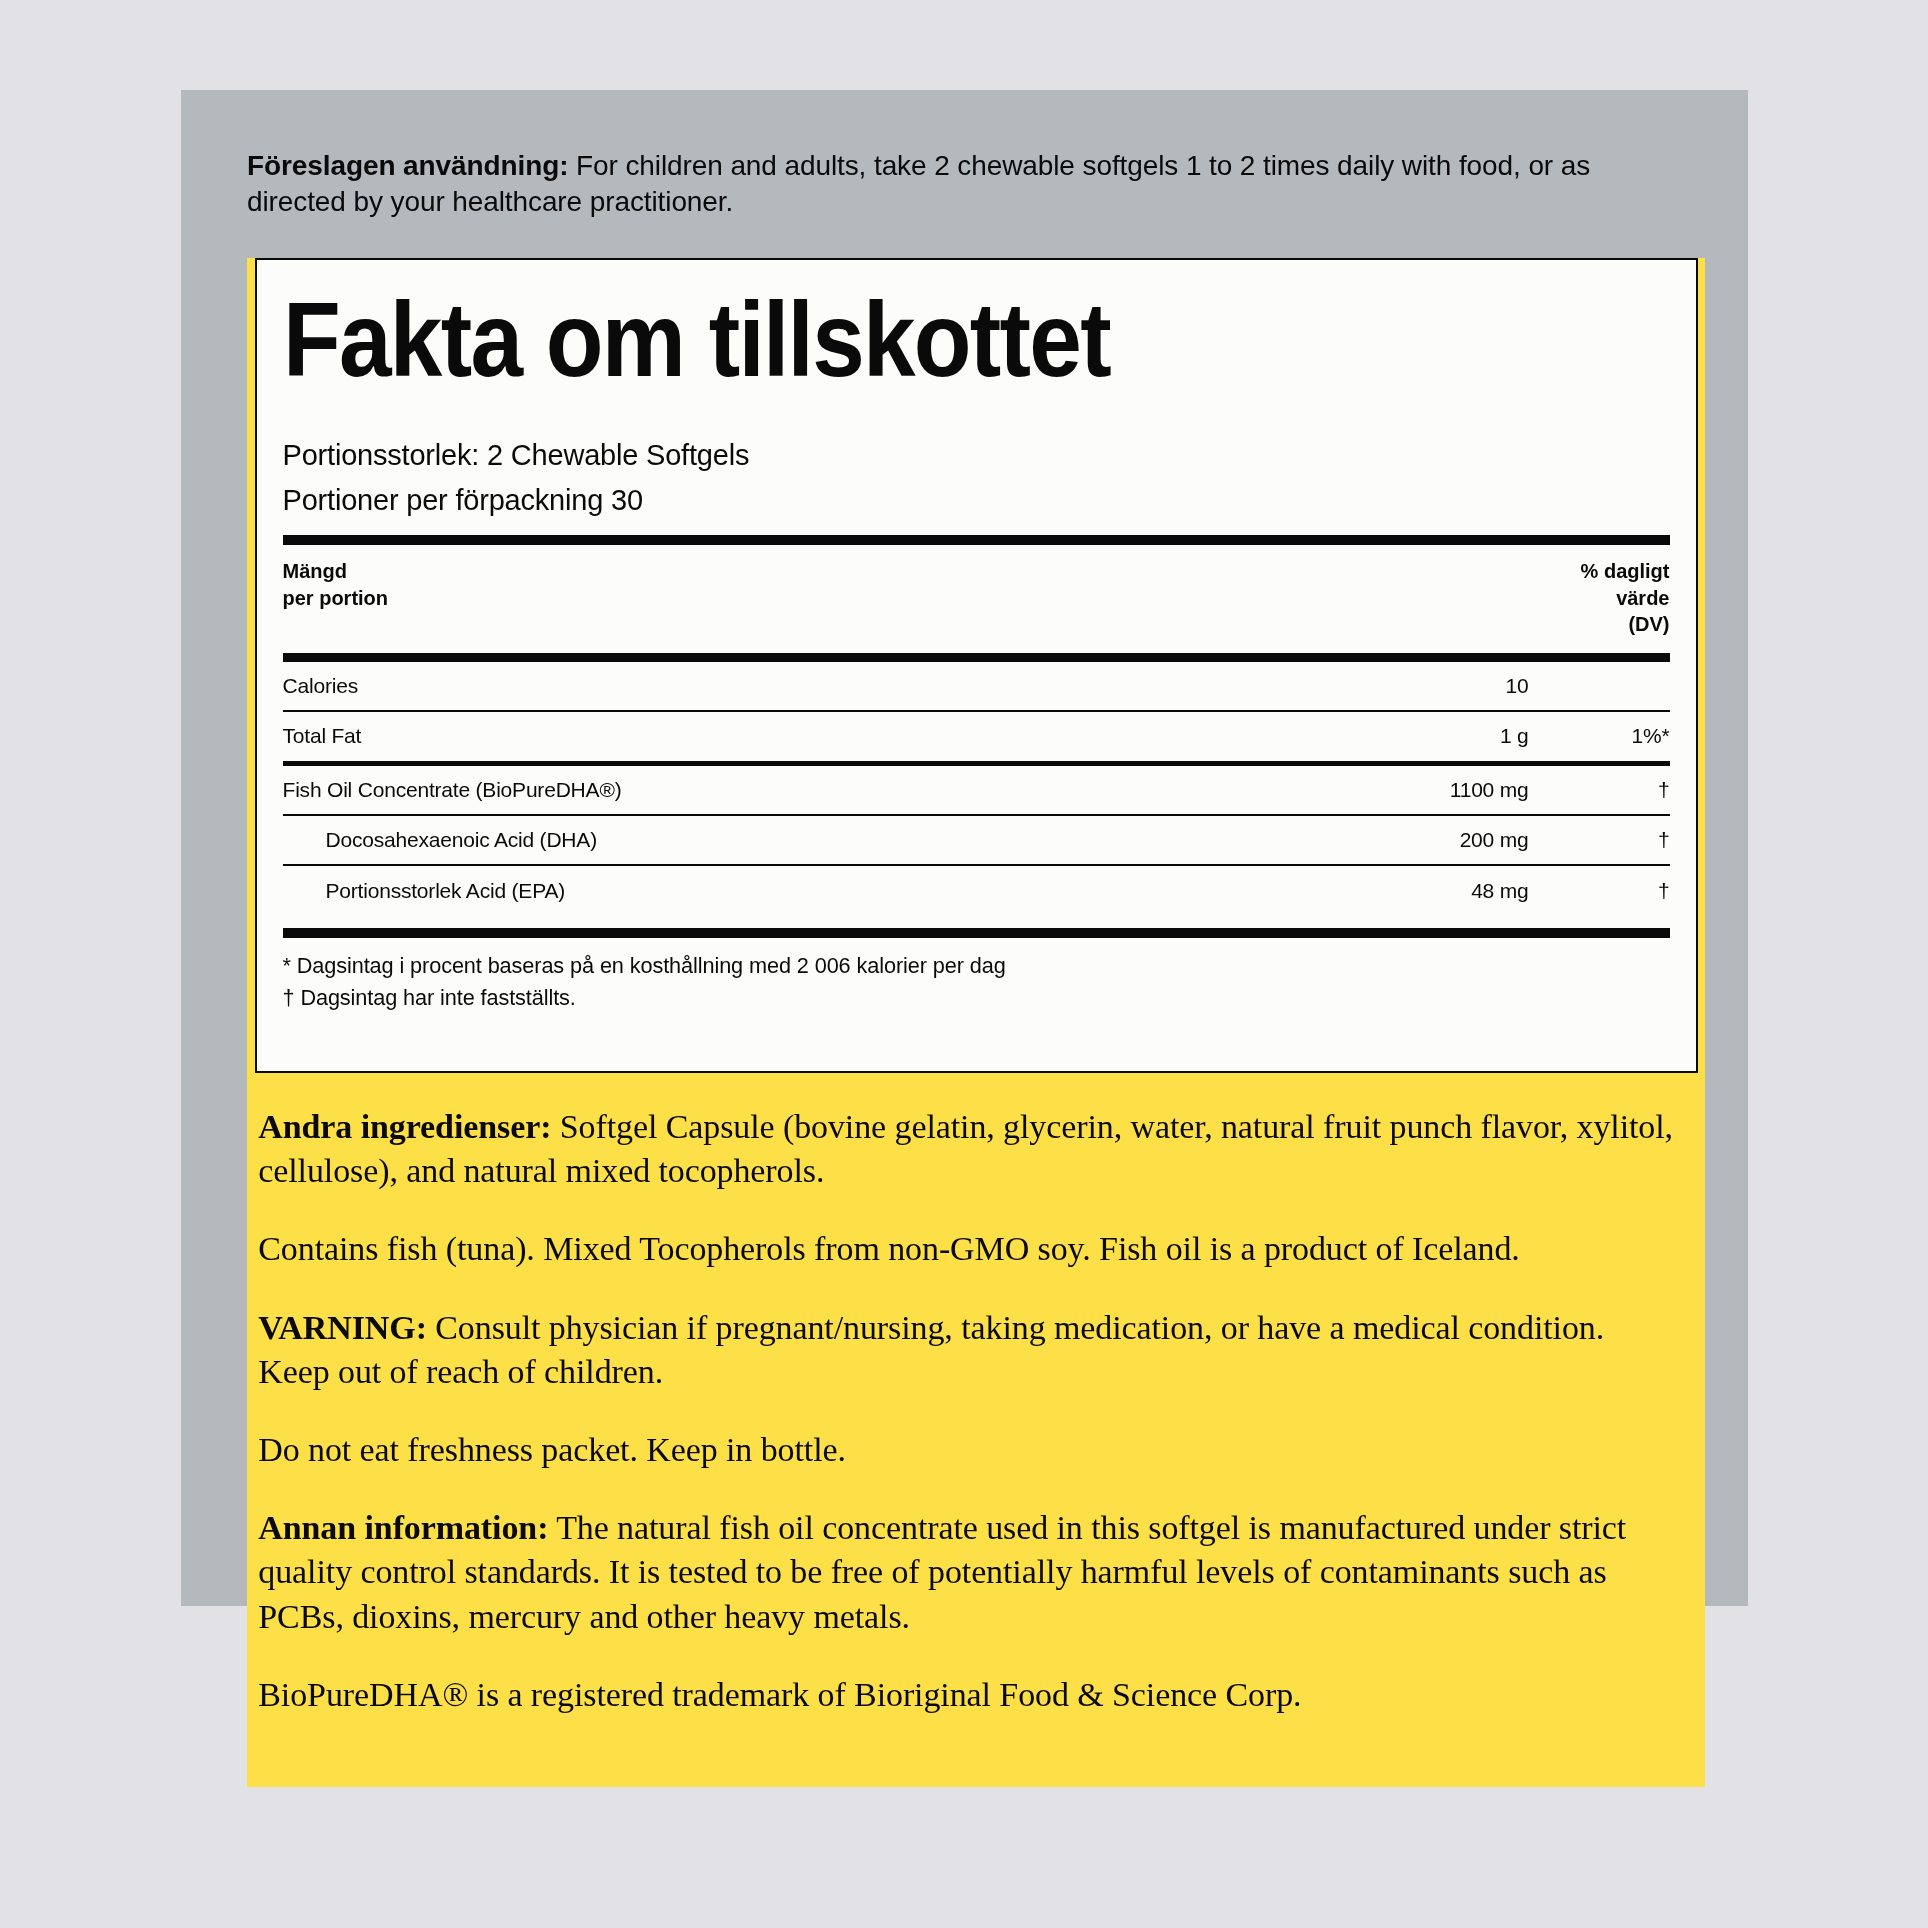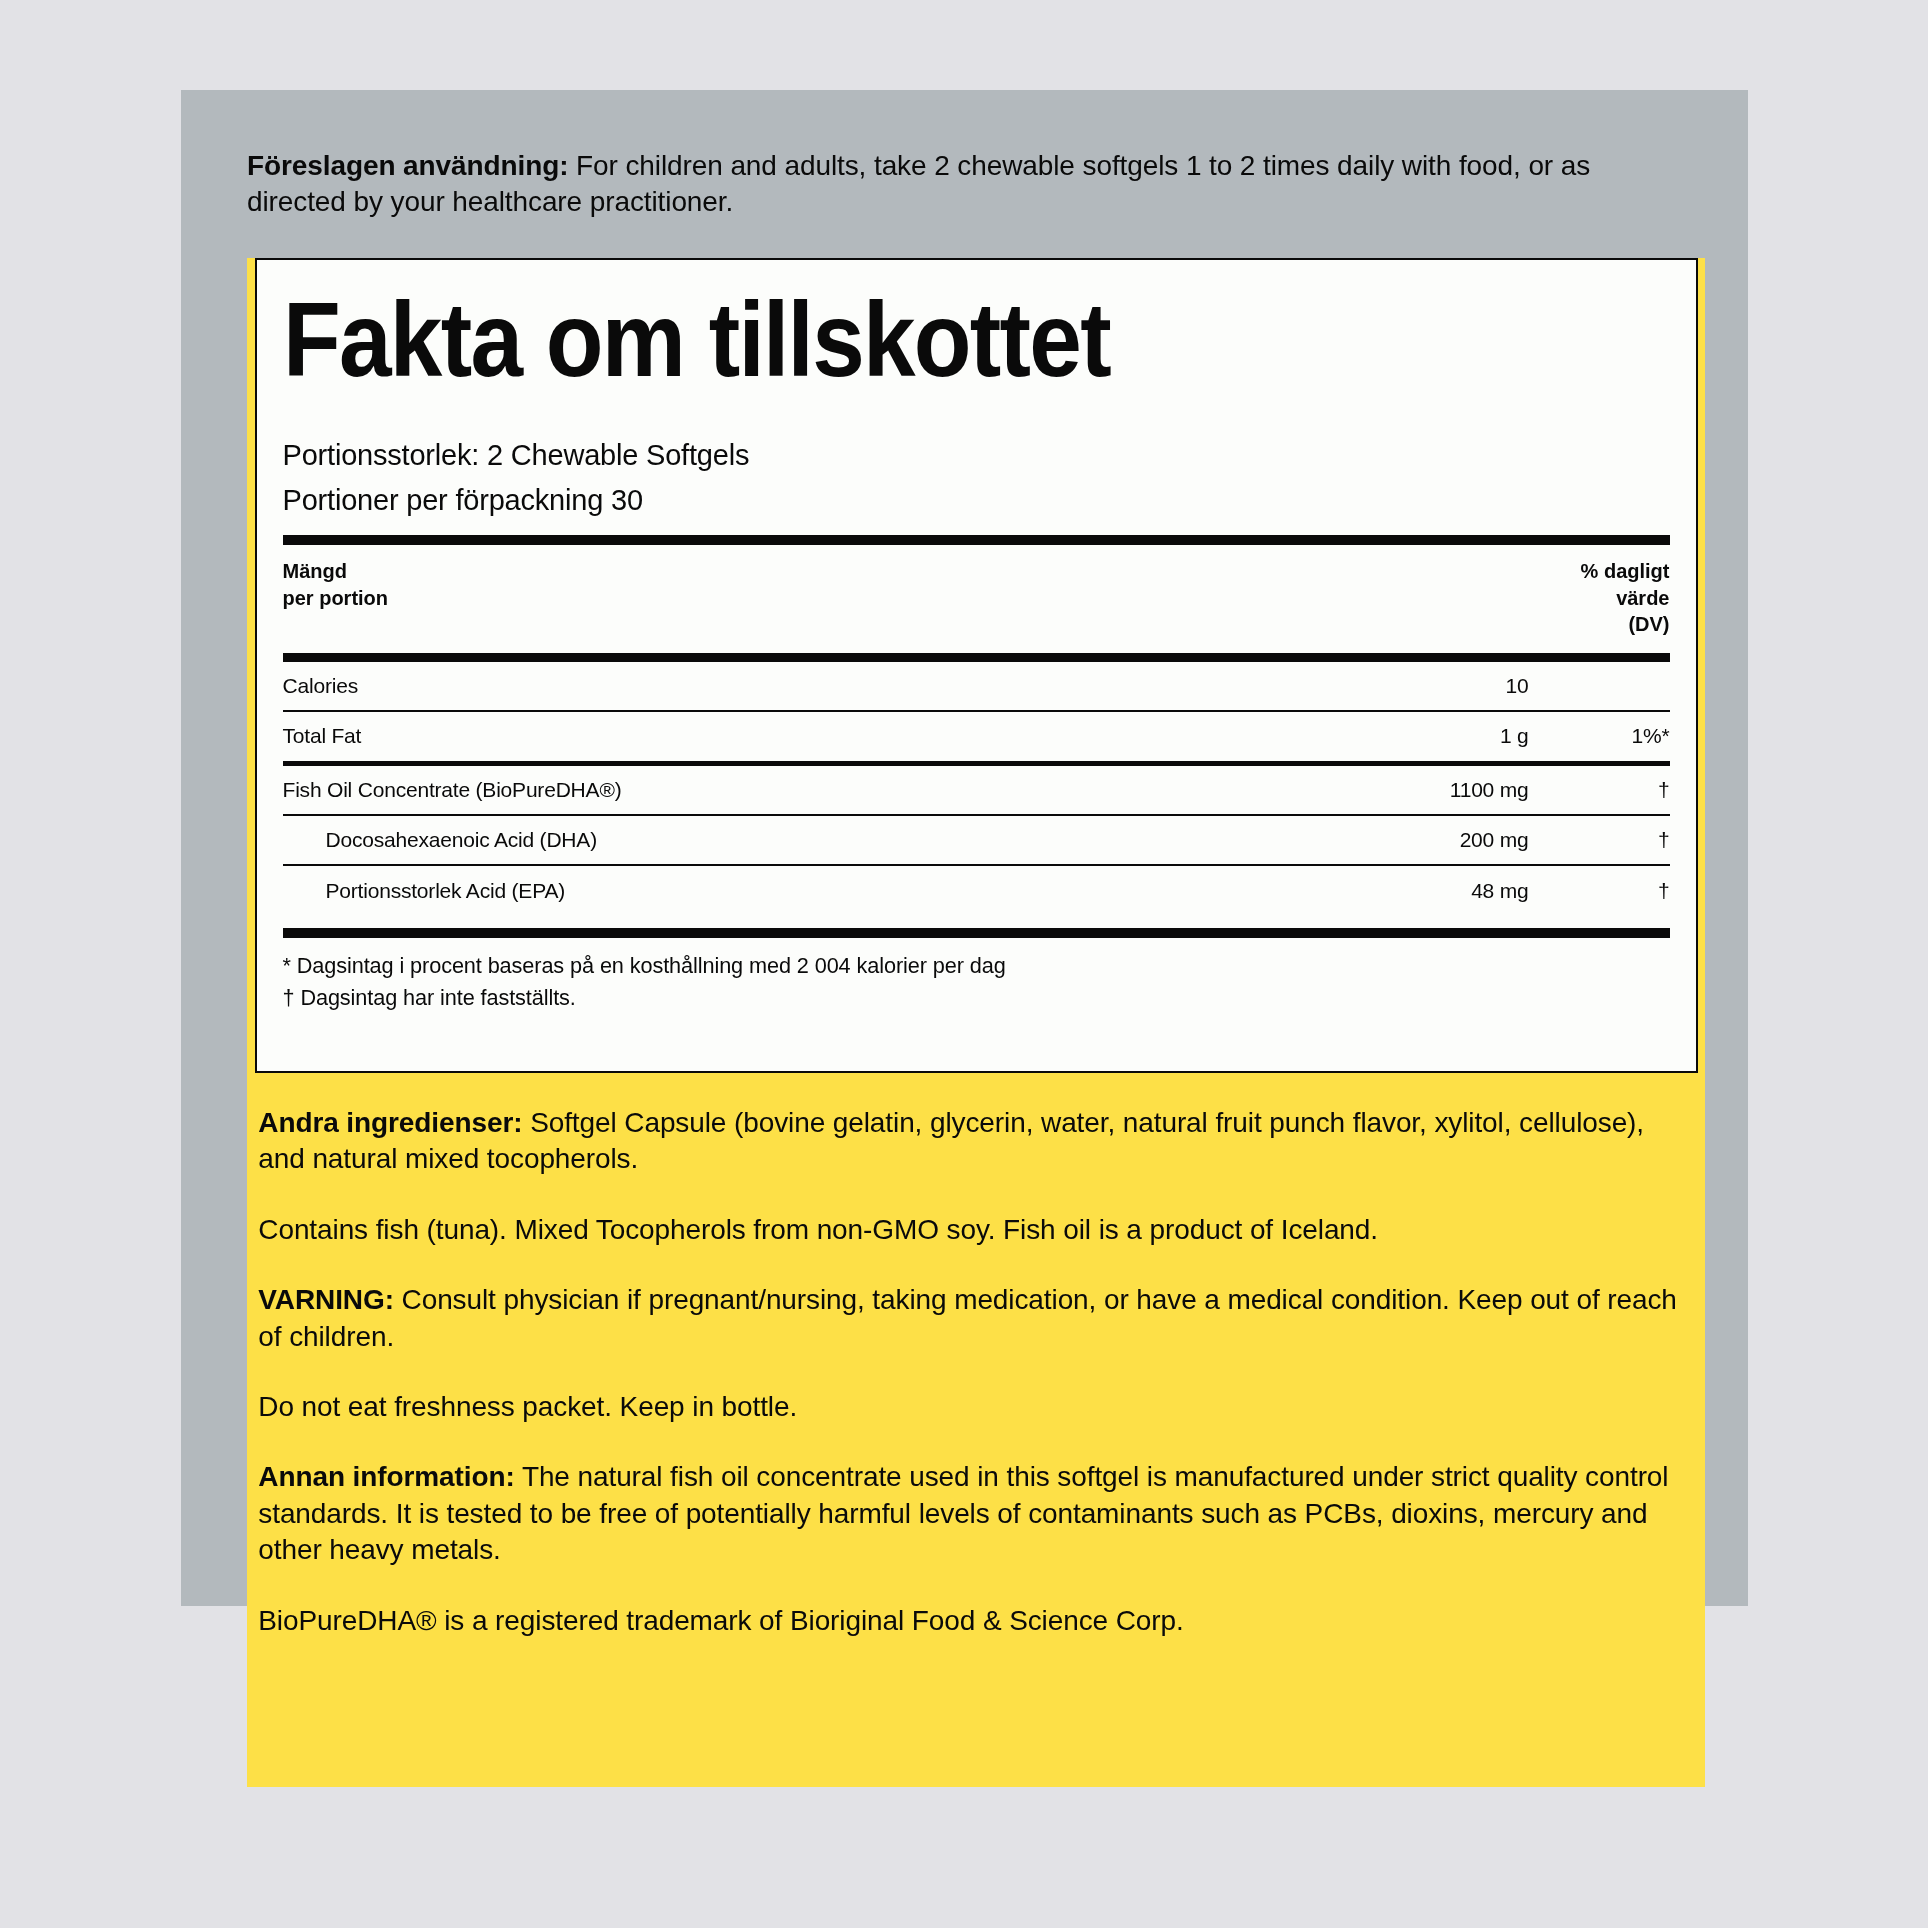--- a/index.html
+++ b/index.html
@@ -150,24 +150,25 @@
     margin-top: 12.2px;
     letter-spacing: -0.1px;
   }
 
   
   .body-text {
     position: absolute;
     left: 11.3px;
     top: 847px;
     width: 1422px;
-    font-size: 28px;
+    font-size: 34px;
     line-height: 1.30;
     color: #0a0a0a;
     letter-spacing: -0.1px;
+    font-family: Liberation Serif, serif;
   }
   .body-text p {
     margin: 0 0 34px 0;
   }
   .body-text b { font-weight: 700; }
 </style>
 </head>
 <body>
 
 <div id="page">
@@ -252,21 +253,21 @@
               <td class="col-amt">48 mg</td>
               <td class="col-dv">†</td>
             </tr>
 
           </tbody>
         </table>
 
         <div class="rule-thick"></div>
 
         <div class="footnotes">
-          <div>* Dagsintag i procent baseras på en kosthållning med 2 004 kalorier per dag</div>
+          <div>* Dagsintag i procent baseras på en kosthållning med 2 006 kalorier per dag</div>
           <div>† Dagsintag har inte fastställts.</div>
         </div>
 
       </div>
 
       <div class="body-text">
 
         <p><b>Andra ingredienser:</b><span> Softgel Capsule (bovine gelatin, glycerin, water, natural fruit punch flavor, xylitol, cellulose), and natural mixed tocopherols.</span></p>
 
         <p>Contains fish (tuna). Mixed Tocopherols from non-GMO soy. Fish oil is a product of Iceland.</p>

